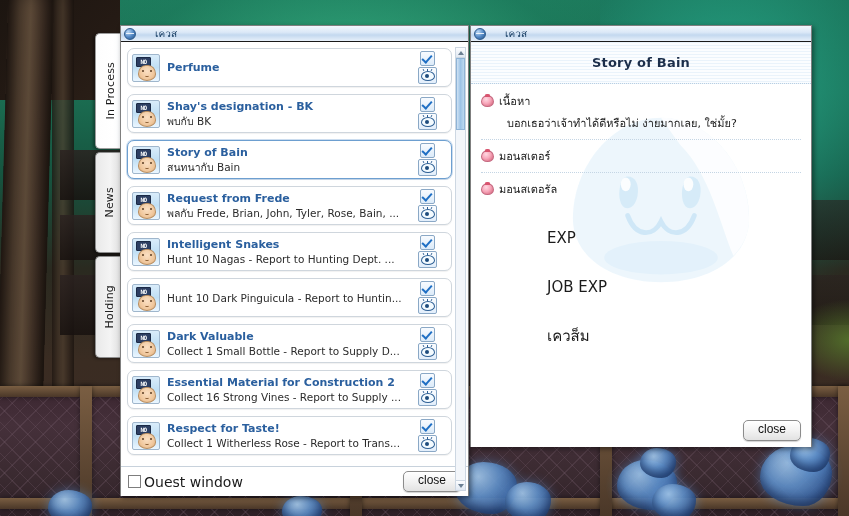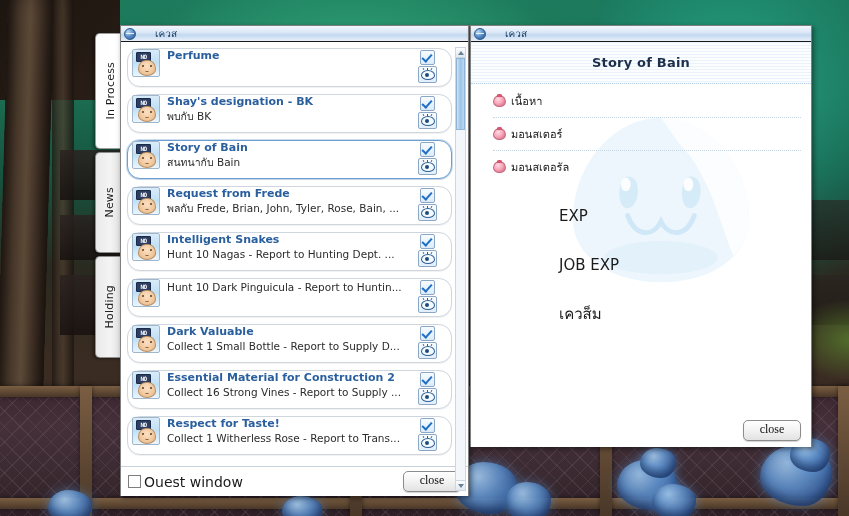--- a/index.html
+++ b/index.html
@@ -137,24 +137,24 @@
     padding: 6px 16px 4px 6px;
     box-sizing: border-box;
   }
 
   .quest-row {
     position: relative;
     height: 39px;
     margin-bottom: 7px;
     background: #ffffff;
     border: 1px solid #cfd6dd;
-    border-radius: 13px;
+    border-radius: 7px;
     box-shadow: 0 1px 1px rgba(0,0,0,.06);
     display: flex;
-    align-items: flex-start;
+    align-items: center;
     padding: 0 14px 0 4px;
     box-sizing: border-box;
   }
   .quest-row.selected {
     border-color: #6d9fd0;
     box-shadow: 0 0 0 1px rgba(109,159,208,.35), 0 1px 1px rgba(0,0,0,.06);
   }
 
   .npc-icon {
     width: 26px; height: 26px;
@@ -312,21 +312,21 @@
     height: 19px;
     padding: 0 7px;
     border: 1px solid #8c8c8c;
     border-radius: 5px;
     background: linear-gradient(180deg, #ffffff 0%, #f3f3f3 48%, #e2e2e2 100%);
     font-size: 12px;
     color: #111;
     line-height: 17px;
     text-align: center;
     box-shadow: inset 0 1px 0 #fff, 0 1px 1px rgba(0,0,0,.18);
-    font-family: Liberation Serif, serif;
+    font-family: Liberation Sans, sans-serif;
   }
 
   
   .tabs {
     position: absolute;
     left: 95px;
     top: 33px;
     width: 27px;
   }
   .vtab {
@@ -377,21 +377,21 @@
     border-bottom: 1px dotted #b9cfe2;
   }
   .qd-header .t {
     font-size: 13px; font-weight: bold; color: #1b2e4a;
     letter-spacing: .2px;
   }
 
   .qd-content {
     position: relative;
     flex: 1 1 auto;
-    padding: 8px 10px 6px 22px;
+    padding: 8px 10px 6px 10px;
     box-sizing: border-box;
     overflow: hidden;
   }
 
   
   .slime-wm {
     position: absolute;
     left: 92px; top: 22px;
     width: 196px; height: 186px;
     pointer-events: none;
@@ -734,20 +734,21 @@
           <ellipse cx="128" cy="80" rx="5" ry="7" fill="#ffffff" opacity="0.9"></ellipse>
           <path d="M66 112 C74 134 92 134 100 118 C108 134 126 134 134 112" fill="none" stroke="#a9d5f1" stroke-width="5" stroke-linecap="round"></path>
         </svg>
 
         <div id="detail-sections">
             <div class="sec">
               <div class="sec-head">
                 <div class="poring"></div>
                 <div class="sec-title">เนื้อหา</div>
               </div>
+              <div class="sec-body">บอกเธอว่าเจ้าทำได้ดีหรือไม่ ง่ายมากเลย, ใช่มั้ย?</div>
             </div>
             <div class="sec">
               <div class="sec-head">
                 <div class="poring"></div>
                 <div class="sec-title">มอนสเตอร์</div>
               </div>
             </div>
             <div class="sec">
               <div class="sec-head">
                 <div class="poring"></div>

